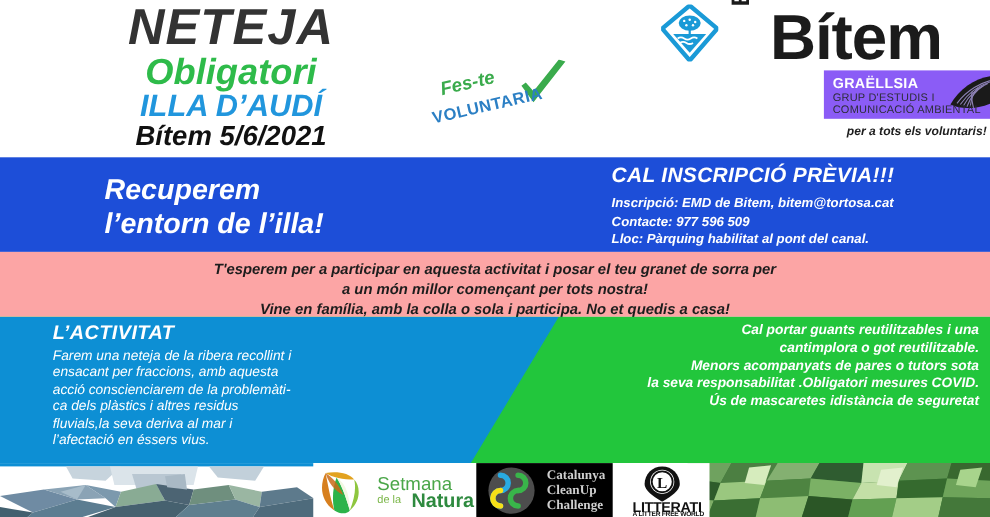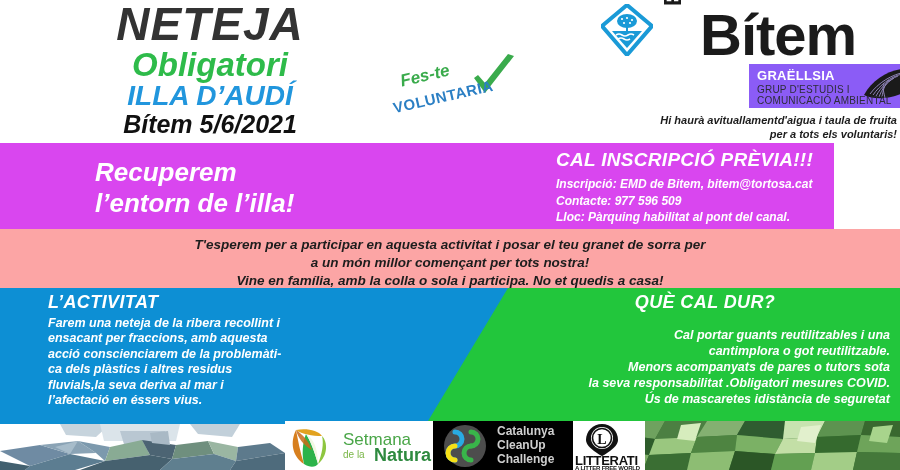--- a/index.html
+++ b/index.html
@@ -81,22 +81,22 @@
   #graellsia .wing{position:absolute;right:0px;top:1px;}
 
   #avitual{
     position:absolute;left:575px;top:114px;width:322px;
     text-align:right;font-size:11px;font-weight:bold;font-style:italic;
     color:#1d1d1d;line-height:1.25;
   }
 
   
   #green-band{
-    position:absolute;left:0;top:143px;width:834px;height:86px;
-    background:#d946ef;
+    position:absolute;left:0;top:143px;width:900px;height:86px;
+    background:#1d4ed8;
   }
   #recuperem{
     position:absolute;left:95px;top:14px;
     font-size:26px;font-weight:bold;font-style:italic;color:#ffffff;
     line-height:1.18;
   }
   #inscripcio-title{
     position:absolute;left:556px;top:6px;
     font-size:19px;font-weight:bold;font-style:italic;color:#ffffff;
     letter-spacing:0.3px;
@@ -128,21 +128,21 @@
     position:absolute;left:0;top:0;width:520px;height:133px;
     background:#0d8fd4;
     clip-path:polygon(0 0, 508px 0, 428px 133px, 0 133px);
   }
   #activitat{position:absolute;left:48px;top:4px;width:260px;color:#fff;}
   #activitat .head{
     font-size:18px;font-weight:bold;font-style:italic;color:#ffffff;
     letter-spacing:0.4px;margin-bottom:3px;
   }
   #activitat .body{
-    font-size:12.5px;font-weight:bold;font-style:italic;color:#ffffff;
+    font-size:12.5px;font-weight:normal;font-style:italic;color:#ffffff;
     line-height:1.23;
   }
   #quecaldur{position:absolute;left:520px;top:4px;width:370px;text-align:right;color:#fff;}
   #quecaldur .head{
     font-size:18px;font-weight:bold;font-style:italic;color:#ffffff;
     letter-spacing:0.4px;text-align:center;margin-bottom:14px;
   }
   #quecaldur .body{
     font-size:12.5px;font-weight:bold;font-style:italic;color:#ffffff;
     line-height:1.28;text-align:right;
@@ -158,21 +158,21 @@
   #setmana .s1{
     position:absolute;left:55px;top:6px;font-size:17px;color:#4aa648;font-weight:normal;
   }
   #setmana .s2{
     position:absolute;left:55px;top:25px;font-size:10px;color:#7ab648;
   }
   #setmana .s3{
     position:absolute;left:86px;top:21px;font-size:18px;color:#2e8a3f;font-weight:bold;
   }
 
-  #ccc{position:absolute;left:433px;top:0px;width:140px;height:49px;background:#000000;}
+  #ccc{position:absolute;left:433px;top:0px;width:124px;height:49px;background:#000000;font-family:Liberation Serif, serif;}
   #ccc .circ{position:absolute;left:4px;top:3px;}
   #ccc .txt{
     position:absolute;left:64px;top:4px;color:#cfcfcf;
     font-size:12px;font-weight:bold;line-height:1.16;
   }
 
   #litterati{position:absolute;left:573px;top:0px;width:72px;height:49px;background:#ffffff;}
   #litterati .pin{position:absolute;left:12px;top:2px;}
   #litterati .name{
     position:absolute;left:2px;top:32px;font-size:13px;font-weight:bold;color:#111;letter-spacing:-0.3px;
@@ -236,21 +236,20 @@
           <path d="M30 18 C28 22 30 28 31 33" stroke="#8d82b5" stroke-width="1" fill="none"></path>
           <path d="M58 22 L56 38" stroke="#1a1a1a" stroke-width="2.5" fill="none"></path>
         </svg>
       </span>
       <div class="g-name">GRAËLLSIA</div>
       <div class="g-l1">GRUP D'ESTUDIS I</div>
       <div class="g-l2">COMUNICACIÓ AMBIENTAL</div>
     </div>
 
     <div id="avitual">
-      <div>Hi haurà avituallamentd'aigua i taula de fruita</div>
       <div>per a tots els voluntaris!</div>
     </div>
   </div>
 
   <div id="green-band">
     <div id="recuperem">
       <div>Recuperem</div>
       <div>l’entorn de l’illa!</div>
     </div>
     <div id="inscripcio-title">CAL INSCRIPCIÓ PRÈVIA!!!</div>
@@ -277,21 +276,20 @@
         <div>Farem una neteja de la ribera recollint i</div>
         <div>ensacant per fraccions, amb aquesta</div>
         <div>acció conscienciarem de la problemàti-</div>
         <div>ca dels plàstics i altres residus</div>
         <div>fluvials,la seva deriva al mar i</div>
         <div>l’afectació en éssers vius.</div>
       </div>
     </div>
 
     <div id="quecaldur">
-      <div class="head">QUÈ CAL DUR?</div>
       <div class="body">
         <div>Cal portar guants reutilitzables i una</div>
         <div>cantimplora o got reutilitzable.</div>
         <div>Menors acompanyats de pares o tutors sota</div>
         <div>la seva responsabilitat .Obligatori mesures COVID.</div>
         <div>Ús de mascaretes idistància de seguretat</div>
       </div>
     </div>
   </div>
 

